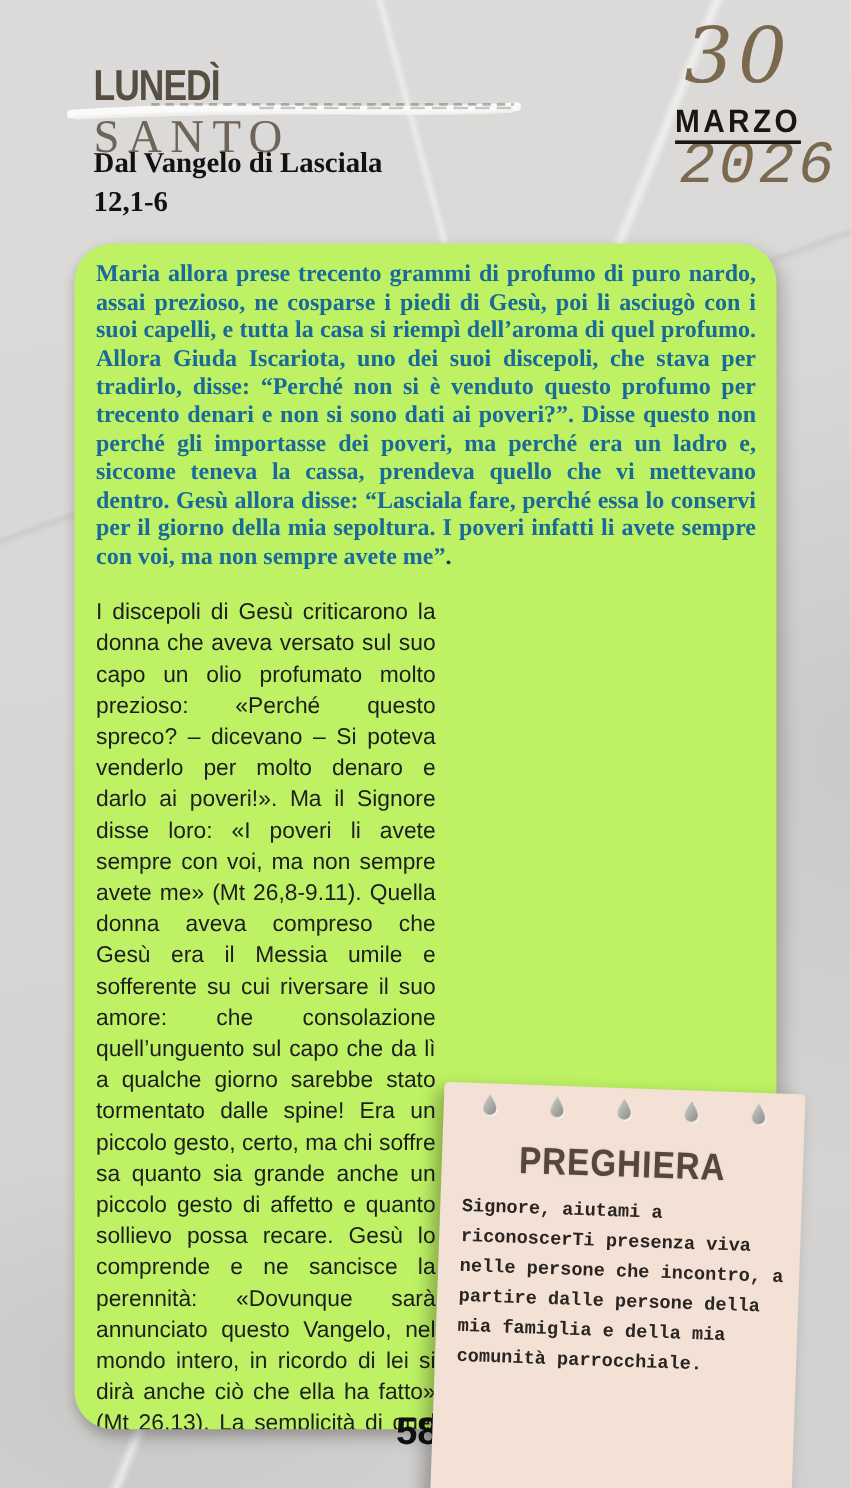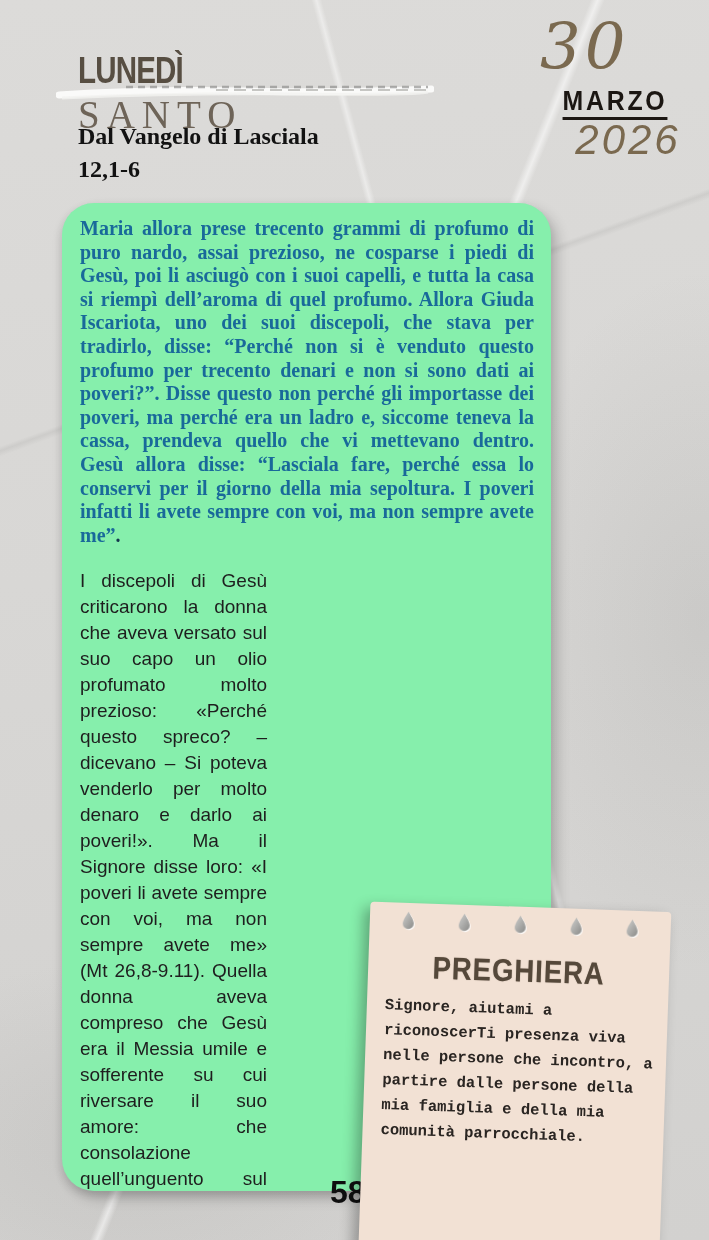--- a/index.html
+++ b/index.html
@@ -25,29 +25,29 @@
     color:#574e42;letter-spacing:-1px;transform:scaleX(.82);transform-origin:left bottom;display:inline-block;}
   .qualifier{font-family:"Liberation Serif",serif;font-weight:400;font-size:39px;
     color:#6e6458;letter-spacing:7px;margin-left:-14px;text-align:right;}
   .brush{position:absolute;left:56px;top:80px;z-index:1;}
   .source{position:absolute;left:78px;top:120px;z-index:2;
     font-family:"Liberation Serif",serif;font-weight:700;font-size:24px;line-height:33px;color:#121212;}
 
   
   .date-block{position:absolute;left:540px;top:14px;width:150px;z-index:2;}
   .date-day{font-family:"DejaVu Serif",cursive,serif;font-style:italic;font-size:64px;line-height:66px;
-    color:#7a694f;letter-spacing:4px;}
+    color:#7a694f;text-align:center;letter-spacing:4px;}
   .date-month{font-family:"Liberation Sans",sans-serif;font-weight:700;font-size:27px;line-height:30px;
     color:#1b1612;letter-spacing:3px;border-bottom:3px solid #1b1612;padding-bottom:1px;
     width:max-content;margin:6px auto 0 auto;transform:scaleX(.92);}
-  .date-year{font-family:Liberation Sans, sans-serif;font-style:italic;font-size:42px;line-height:48px;
+  .date-year{font-family:Liberation Mono, monospace;font-style:italic;font-size:50px;line-height:48px;
     color:#7a694f;text-align:center;letter-spacing:3px;margin-top:-4px;margin-left:26px;}
 
   
-  .card{position:absolute;left:62px;top:203px;width:489px;height:988px;background:#86efac;
+  .card{position:absolute;left:62px;top:203px;width:585px;height:988px;background:#bef264;
     border-radius:32px;box-shadow:6px 7px 14px rgba(0,0,0,.20), -2px 4px 8px rgba(0,0,0,.10);
     z-index:1;overflow:hidden;padding:0;box-sizing:border-box;}
   .card-inner{padding:14px 17px 0 18px;}
 
   .gospel{margin:0;text-align:justify;font-family:"Liberation Serif",serif;font-weight:700;
     font-size:20px;line-height:23.6px;color:#19699a;hyphens:auto;}
   .gospel .enddot{color:#14364e;}
 
   .meditation{margin:21px 0 0 0;text-align:justify;font-family:"Liberation Sans",sans-serif;
     font-size:19px;line-height:26px;color:#1e1e1e;hyphens:auto;}

